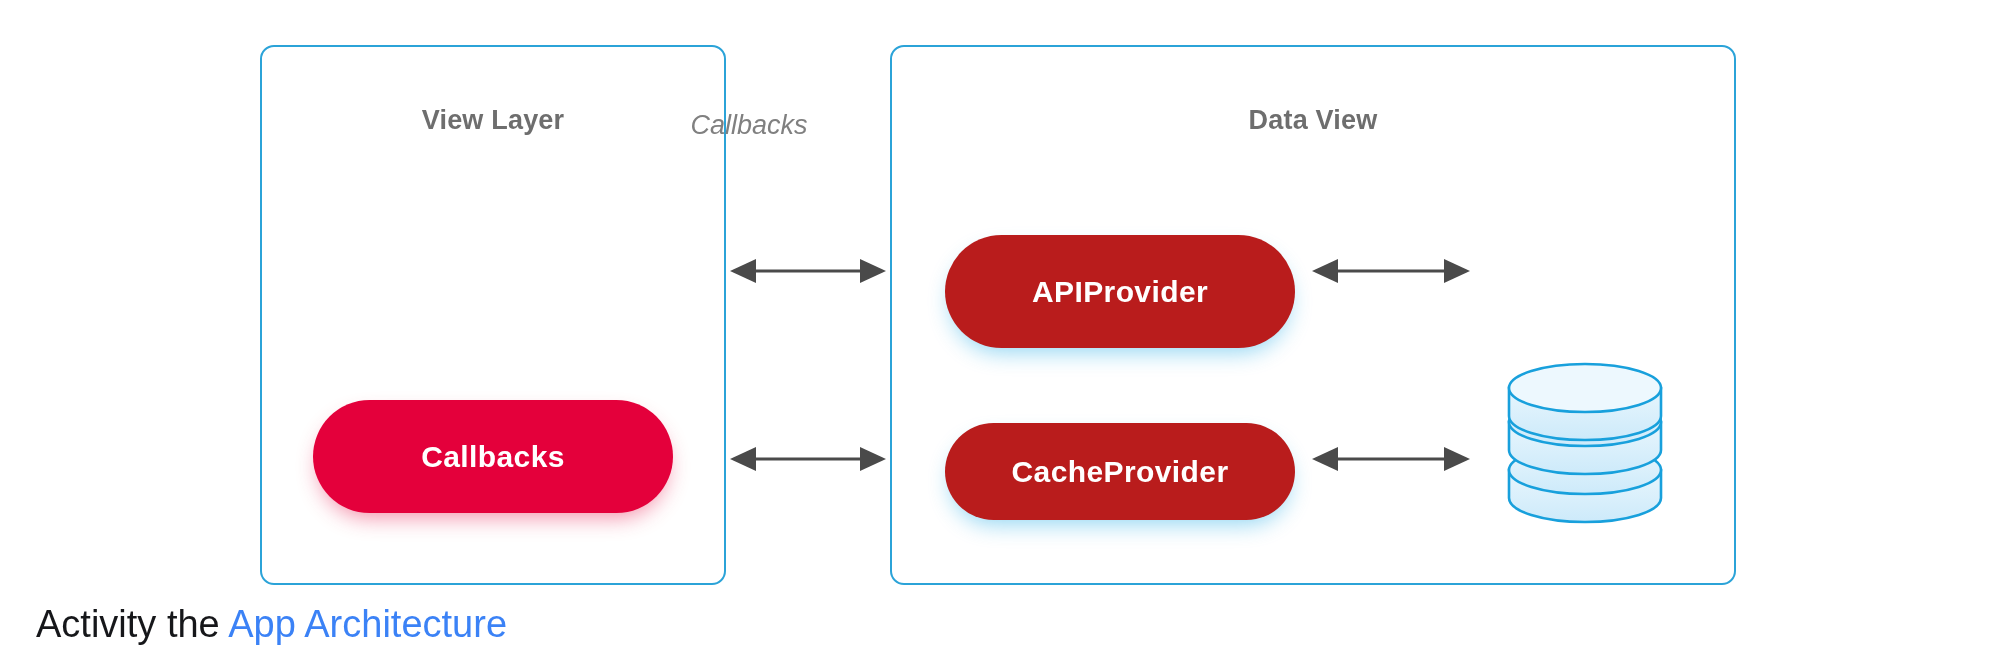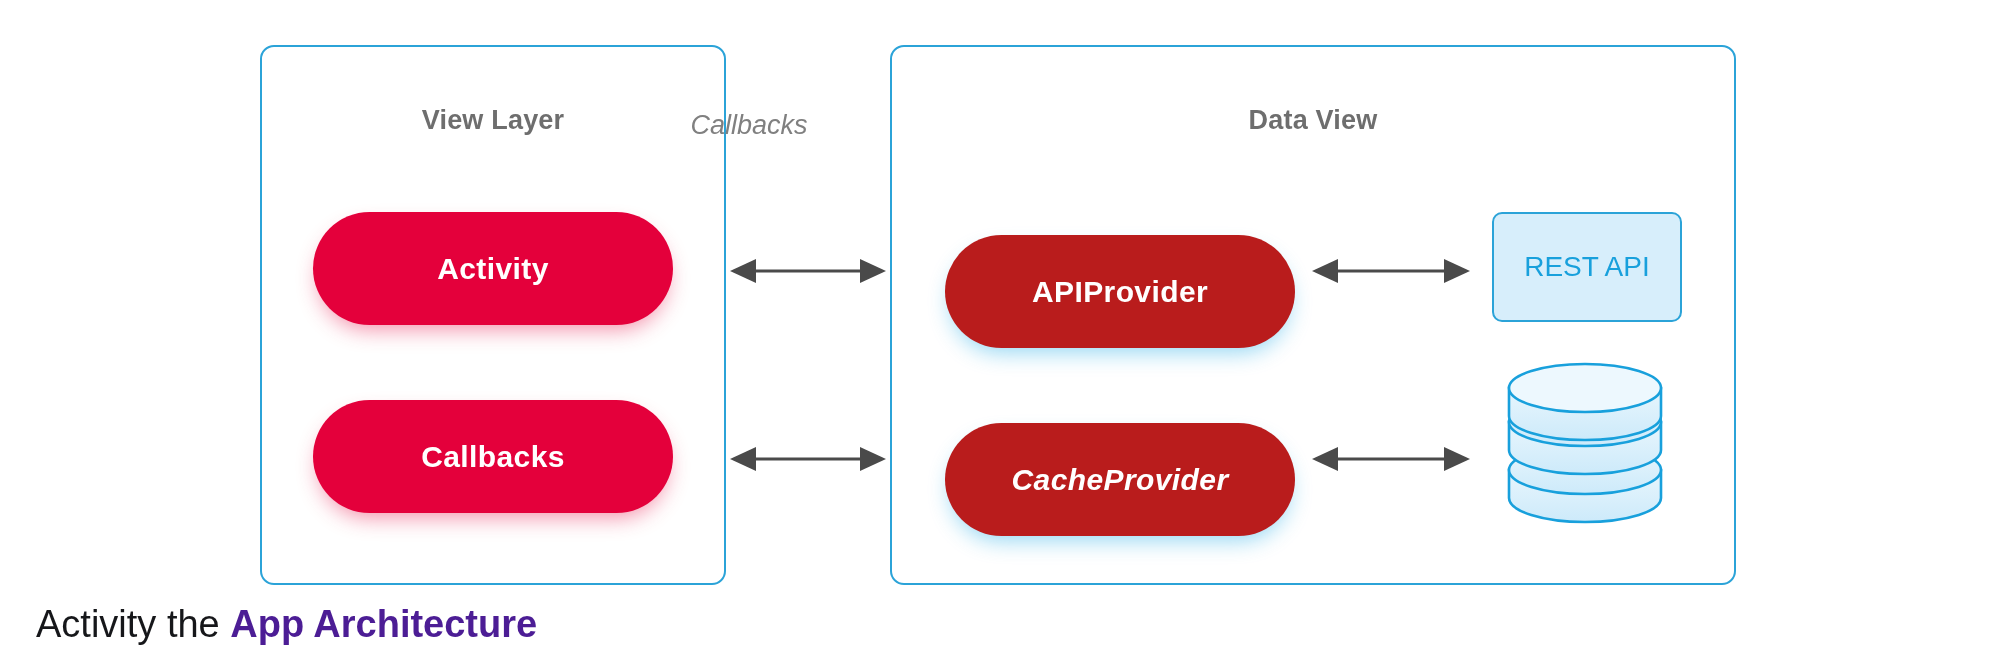--- a/index.html
+++ b/index.html
@@ -70,21 +70,21 @@
     letter-spacing: 0.4px;
     white-space: nowrap;
     box-sizing: border-box;
   }
   .pill.red  { background: #E4003B; box-shadow: 0 10px 22px -6px rgba(228,0,59,0.45); }
   .pill.blue { background: #b91c1c; box-shadow: 0 10px 22px -6px rgba(12,162,226,0.45); margin-top: 23px; }
 
   #pill-activity       { left: 313px;  top: 212px; width: 360px; height: 113px; }
   #pill-fregment       { left: 313px;  top: 400px; width: 360px; height: 113px; }
   #pill-apiprovider    { left: 945px;  top: 212px; width: 350px; height: 113px; }
-  #pill-cacheprovider  { left: 945px;  top: 400px; width: 350px; height: 113px; font-style: italic; }
+  #pill-cacheprovider  { left: 945px;  top: 400px; width: 350px; height: 97px; }
 
   
   #rest-api-box {
     position: absolute;
     left: 1492px;
     top: 212px;
     width: 190px;
     height: 110px;
     background: #D7EEFB;
     border: 2px solid #2BA3D8;
@@ -122,58 +122,52 @@
   #caption {
     position: absolute;
     left: 36px;
     top: 604px;
     font-size: 38px;
     color: #16171A;
     white-space: nowrap;
     line-height: 1.1;
   }
   #caption .accent {
-    color: #4c1d95;
-    font-weight: bold;
+    color: #3b82f6;
+    font-weight: normal;
   }
 </style>
 </head>
 <body>
 
 <div id="stage">
 
   <div class="panel" id="view-panel">
     <div class="panel-title">View Layer</div>
   </div>
 
-  <div class="pill red" id="pill-activity">
-    <span>Activity</span>
-  </div>
 
   <div class="pill red" id="pill-fregment">
     <span>Callbacks</span>
   </div>
 
   <div id="callbacks-label">Callbacks</div>
 
   <div class="panel" id="data-panel">
     <div class="panel-title">Data View</div>
   </div>
 
   <div class="pill blue" id="pill-apiprovider">
     <span>APIProvider</span>
   </div>
 
   <div class="pill blue" id="pill-cacheprovider">
     <span>CacheProvider</span>
   </div>
 
-  <div id="rest-api-box">
-    <span>REST API</span>
-  </div>
 
   <div id="database-cylinder">
     <svg viewBox="0 0 160 168" width="160" height="168" aria-hidden="true">
       <defs>
         <linearGradient id="dbfill" x1="0" y1="0" x2="0" y2="1">
           <stop offset="0%" stop-color="#E8F6FD"></stop>
           <stop offset="100%" stop-color="#CDEAFA"></stop>
         </linearGradient>
       </defs>
 

